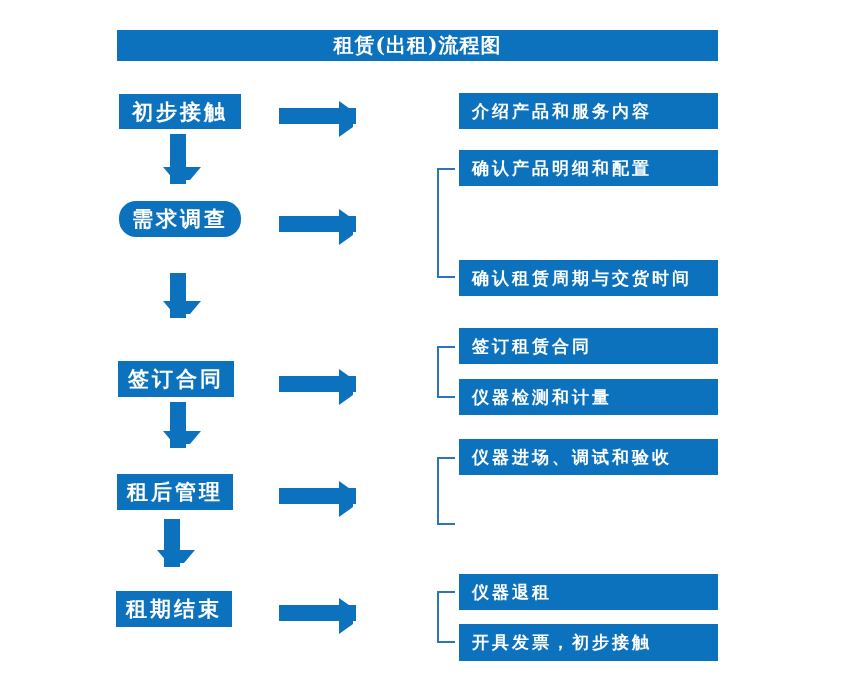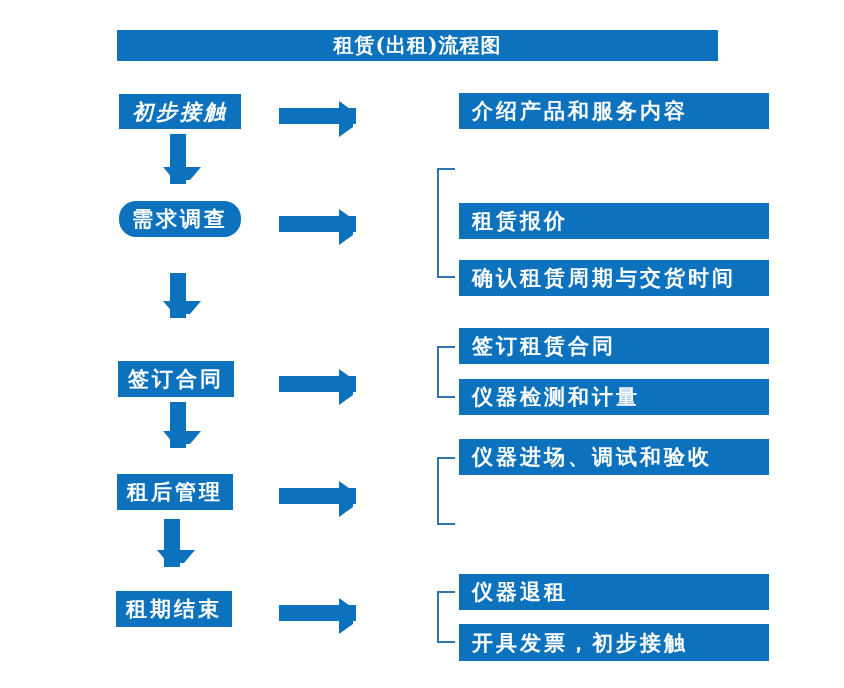--- a/index.html
+++ b/index.html
@@ -39,22 +39,22 @@
     align-items: center;
   }
   .step-box {
     font-size: 21px;
     letter-spacing: 3px;
     justify-content: center;
     width: 122px; height: 35px;
   }
   .step-narrow { width: 116px; height: 36px; }
   .detail-box {
-    left: 443px; width: 310px; height: 36px;
-    font-size: 21px;
+    left: 443px; width: 259px; height: 36px;
+    font-size: 17px;
     letter-spacacing: 3px;
     letter-spacing: 3px;
     padding-left: 13px;
   }
   
   .arrow-right { position: absolute; left: 263px; width: 90px; height: 20px; }
   .arrow-right .shaft {
     position: absolute; left: 0; top: 7px; height: 6px; width: 77px;
     background: var(--primary);
   }
@@ -78,21 +78,21 @@
   }
   
   .bracket {
     position: absolute;
     left: 421px; width: 10px;
     border-left: 2px solid var(--bracket);
     border-top: 2px solid var(--bracket);
     border-bottom: 2px solid var(--bracket);
   }
   
-  #lstep-0 { left: 103px; top: 78px; font-style: italic; }
+  #lstep-0 { left: 103px; top: 78px; }
   #lstep-1 { left: 103px; top: 185px; height: 36px; border-radius: 17px; }
   #lstep-2 { left: 102px; top: 345px; }
   #lstep-3 { left: 101px; top: 458px; }
   #lstep-4 { left: 100px; top: 575px; }
 
   #det-0 { top: 77px; }
   #det-1 { top: 134px; }
   #det-2 { top: 187px; }
   #det-3 { top: 244px; }
   #det-4 { top: 312px; }
@@ -125,21 +125,21 @@
 
   <div class="title-bar">租赁(出租)流程图</div>
 
   <div class="box step-box" id="lstep-0">初步接触</div>
   <div class="box step-box" id="lstep-1">需求调查</div>
   <div class="box step-box step-narrow" id="lstep-2">签订合同</div>
   <div class="box step-box step-narrow" id="lstep-3">租后管理</div>
   <div class="box step-box step-narrow" id="lstep-4">租期结束</div>
 
   <div class="box detail-box" id="det-0">介绍产品和服务内容</div>
-  <div class="box detail-box" id="det-2">租赁报价</div>
+  <div class="box detail-box" id="det-1">确认产品明细和配置</div>
   <div class="box detail-box" id="det-3">确认租赁周期与交货时间</div>
   <div class="box detail-box" id="det-4">签订租赁合同</div>
   <div class="box detail-box" id="det-6">仪器进场、调试和验收</div>
   <div class="box detail-box" id="det-5">仪器检测和计量</div>
   <div class="box detail-box" id="det-8">仪器退租</div>
   <div class="box detail-box" id="det-9">开具发票，初步接触</div>
 
   <div class="arrow-right" id="harrow-0">
       <div class="shaft"></div>
       <div class="head"></div>

